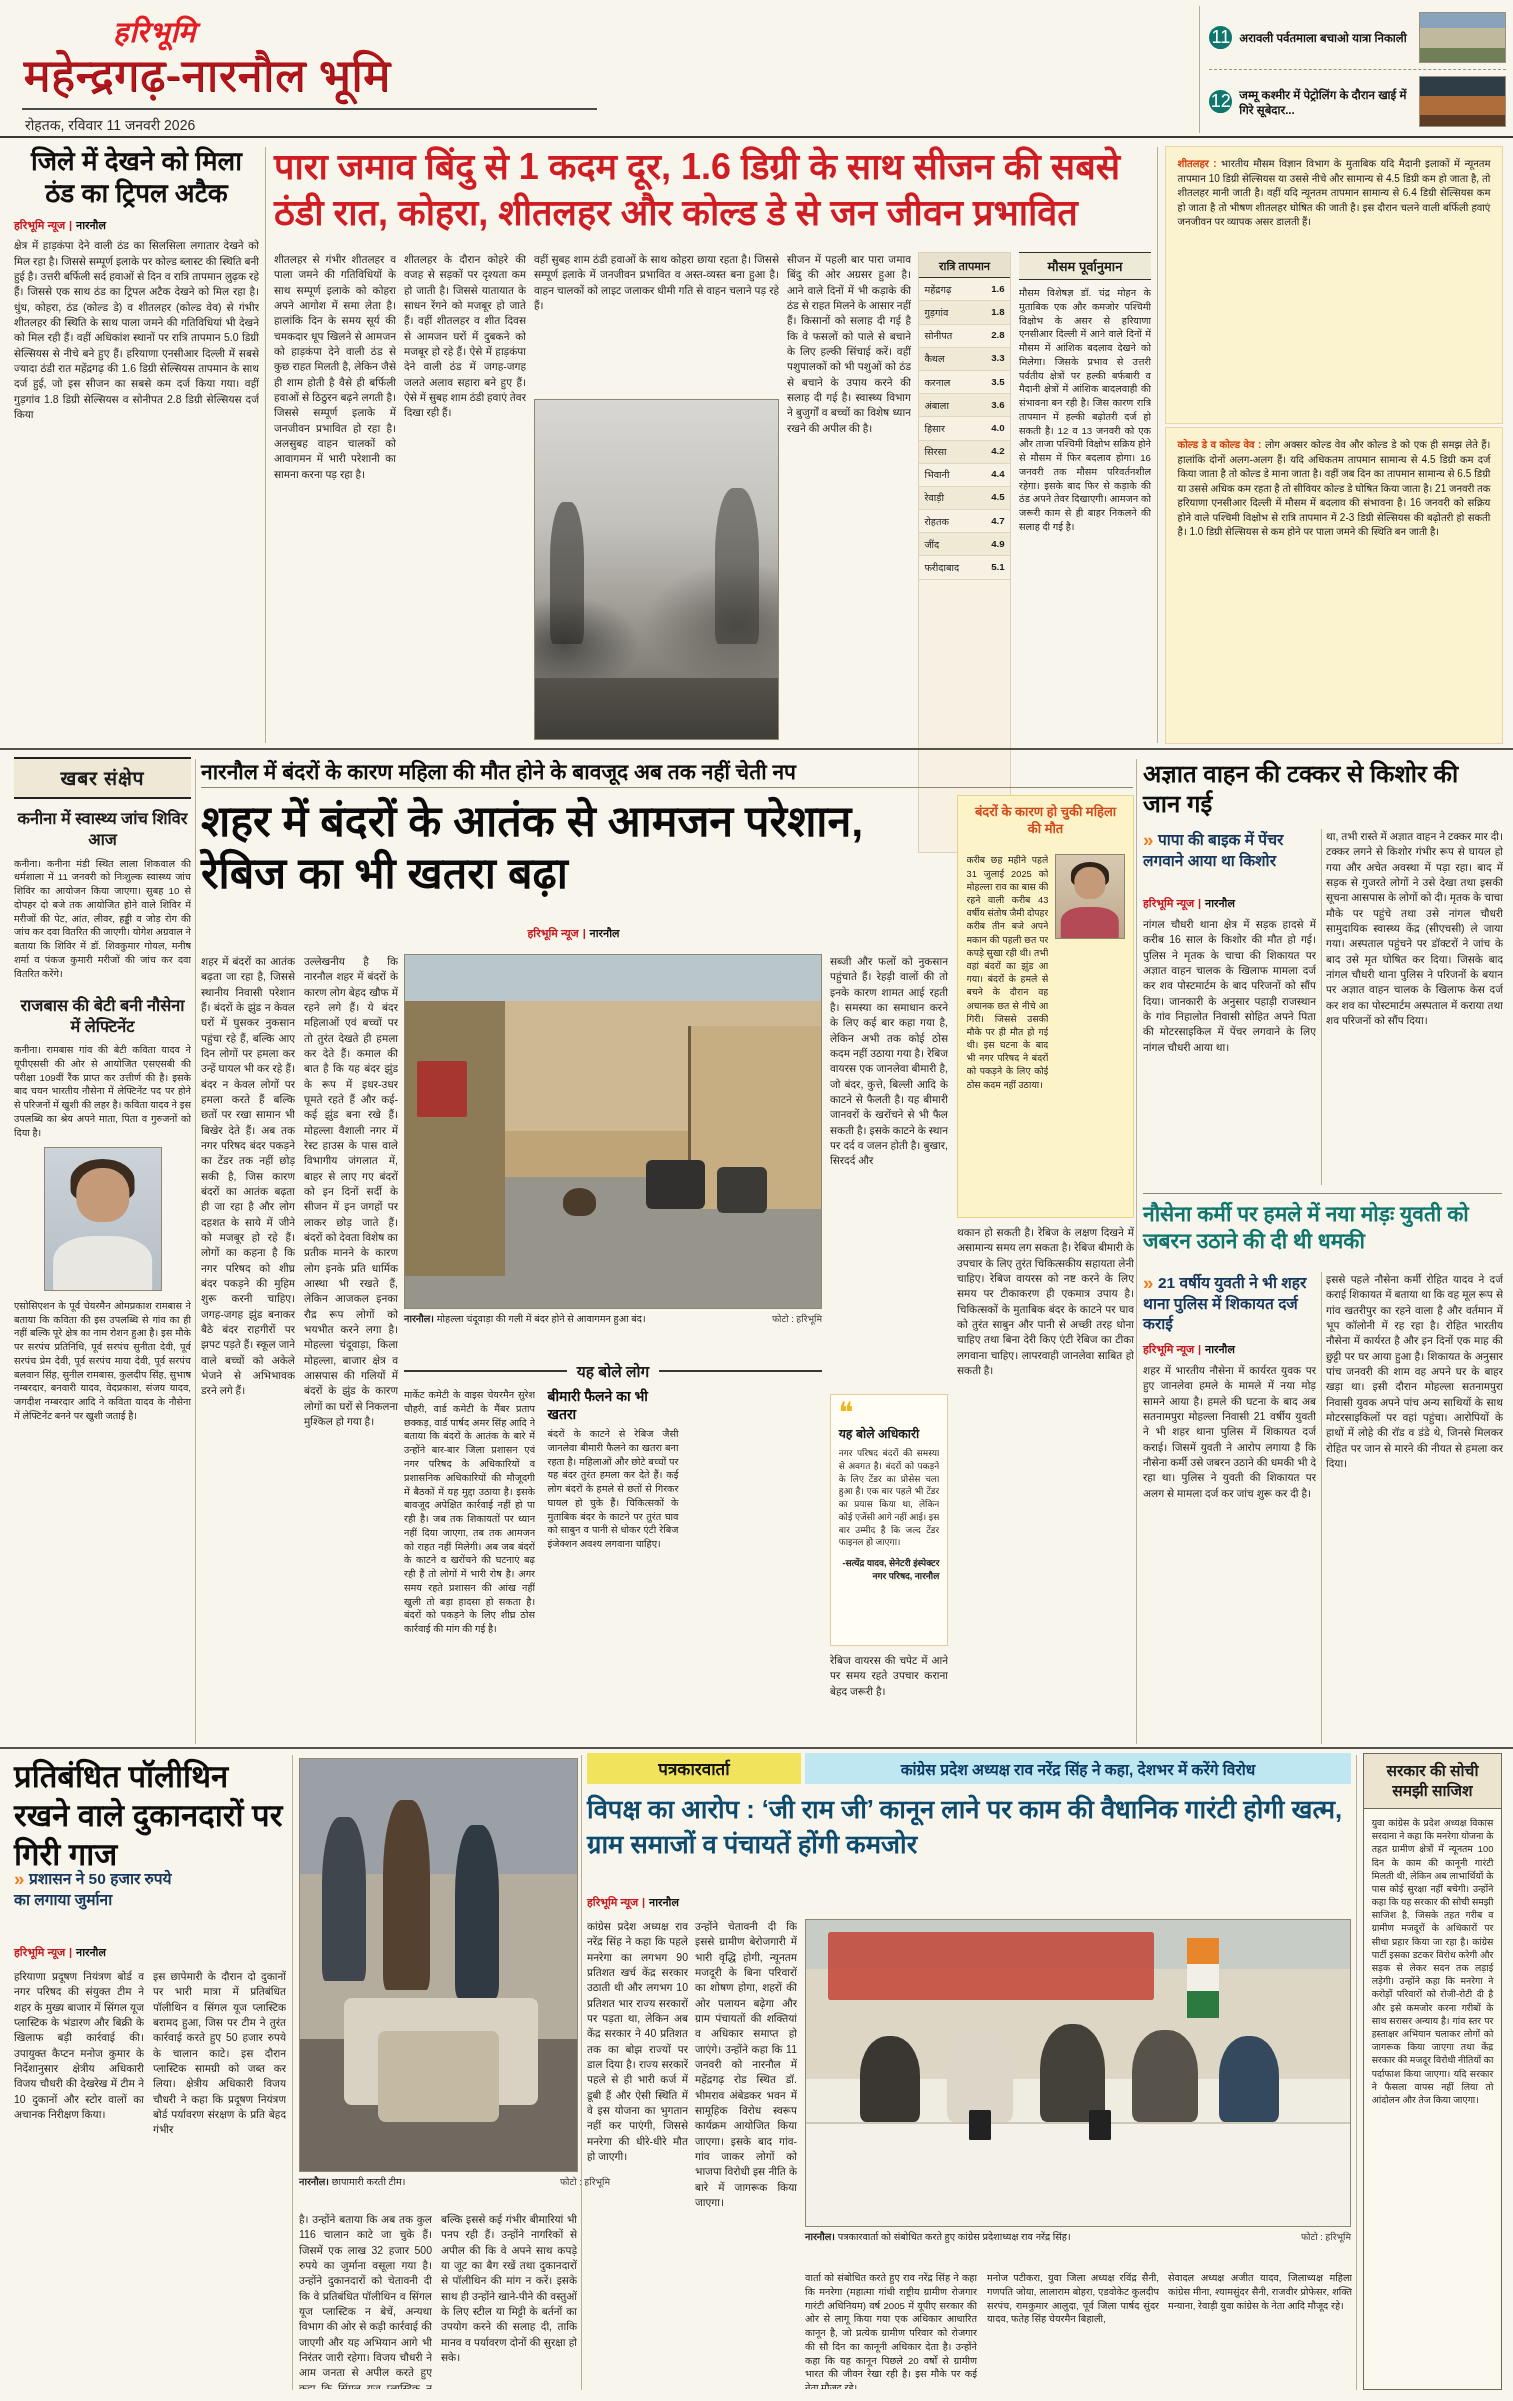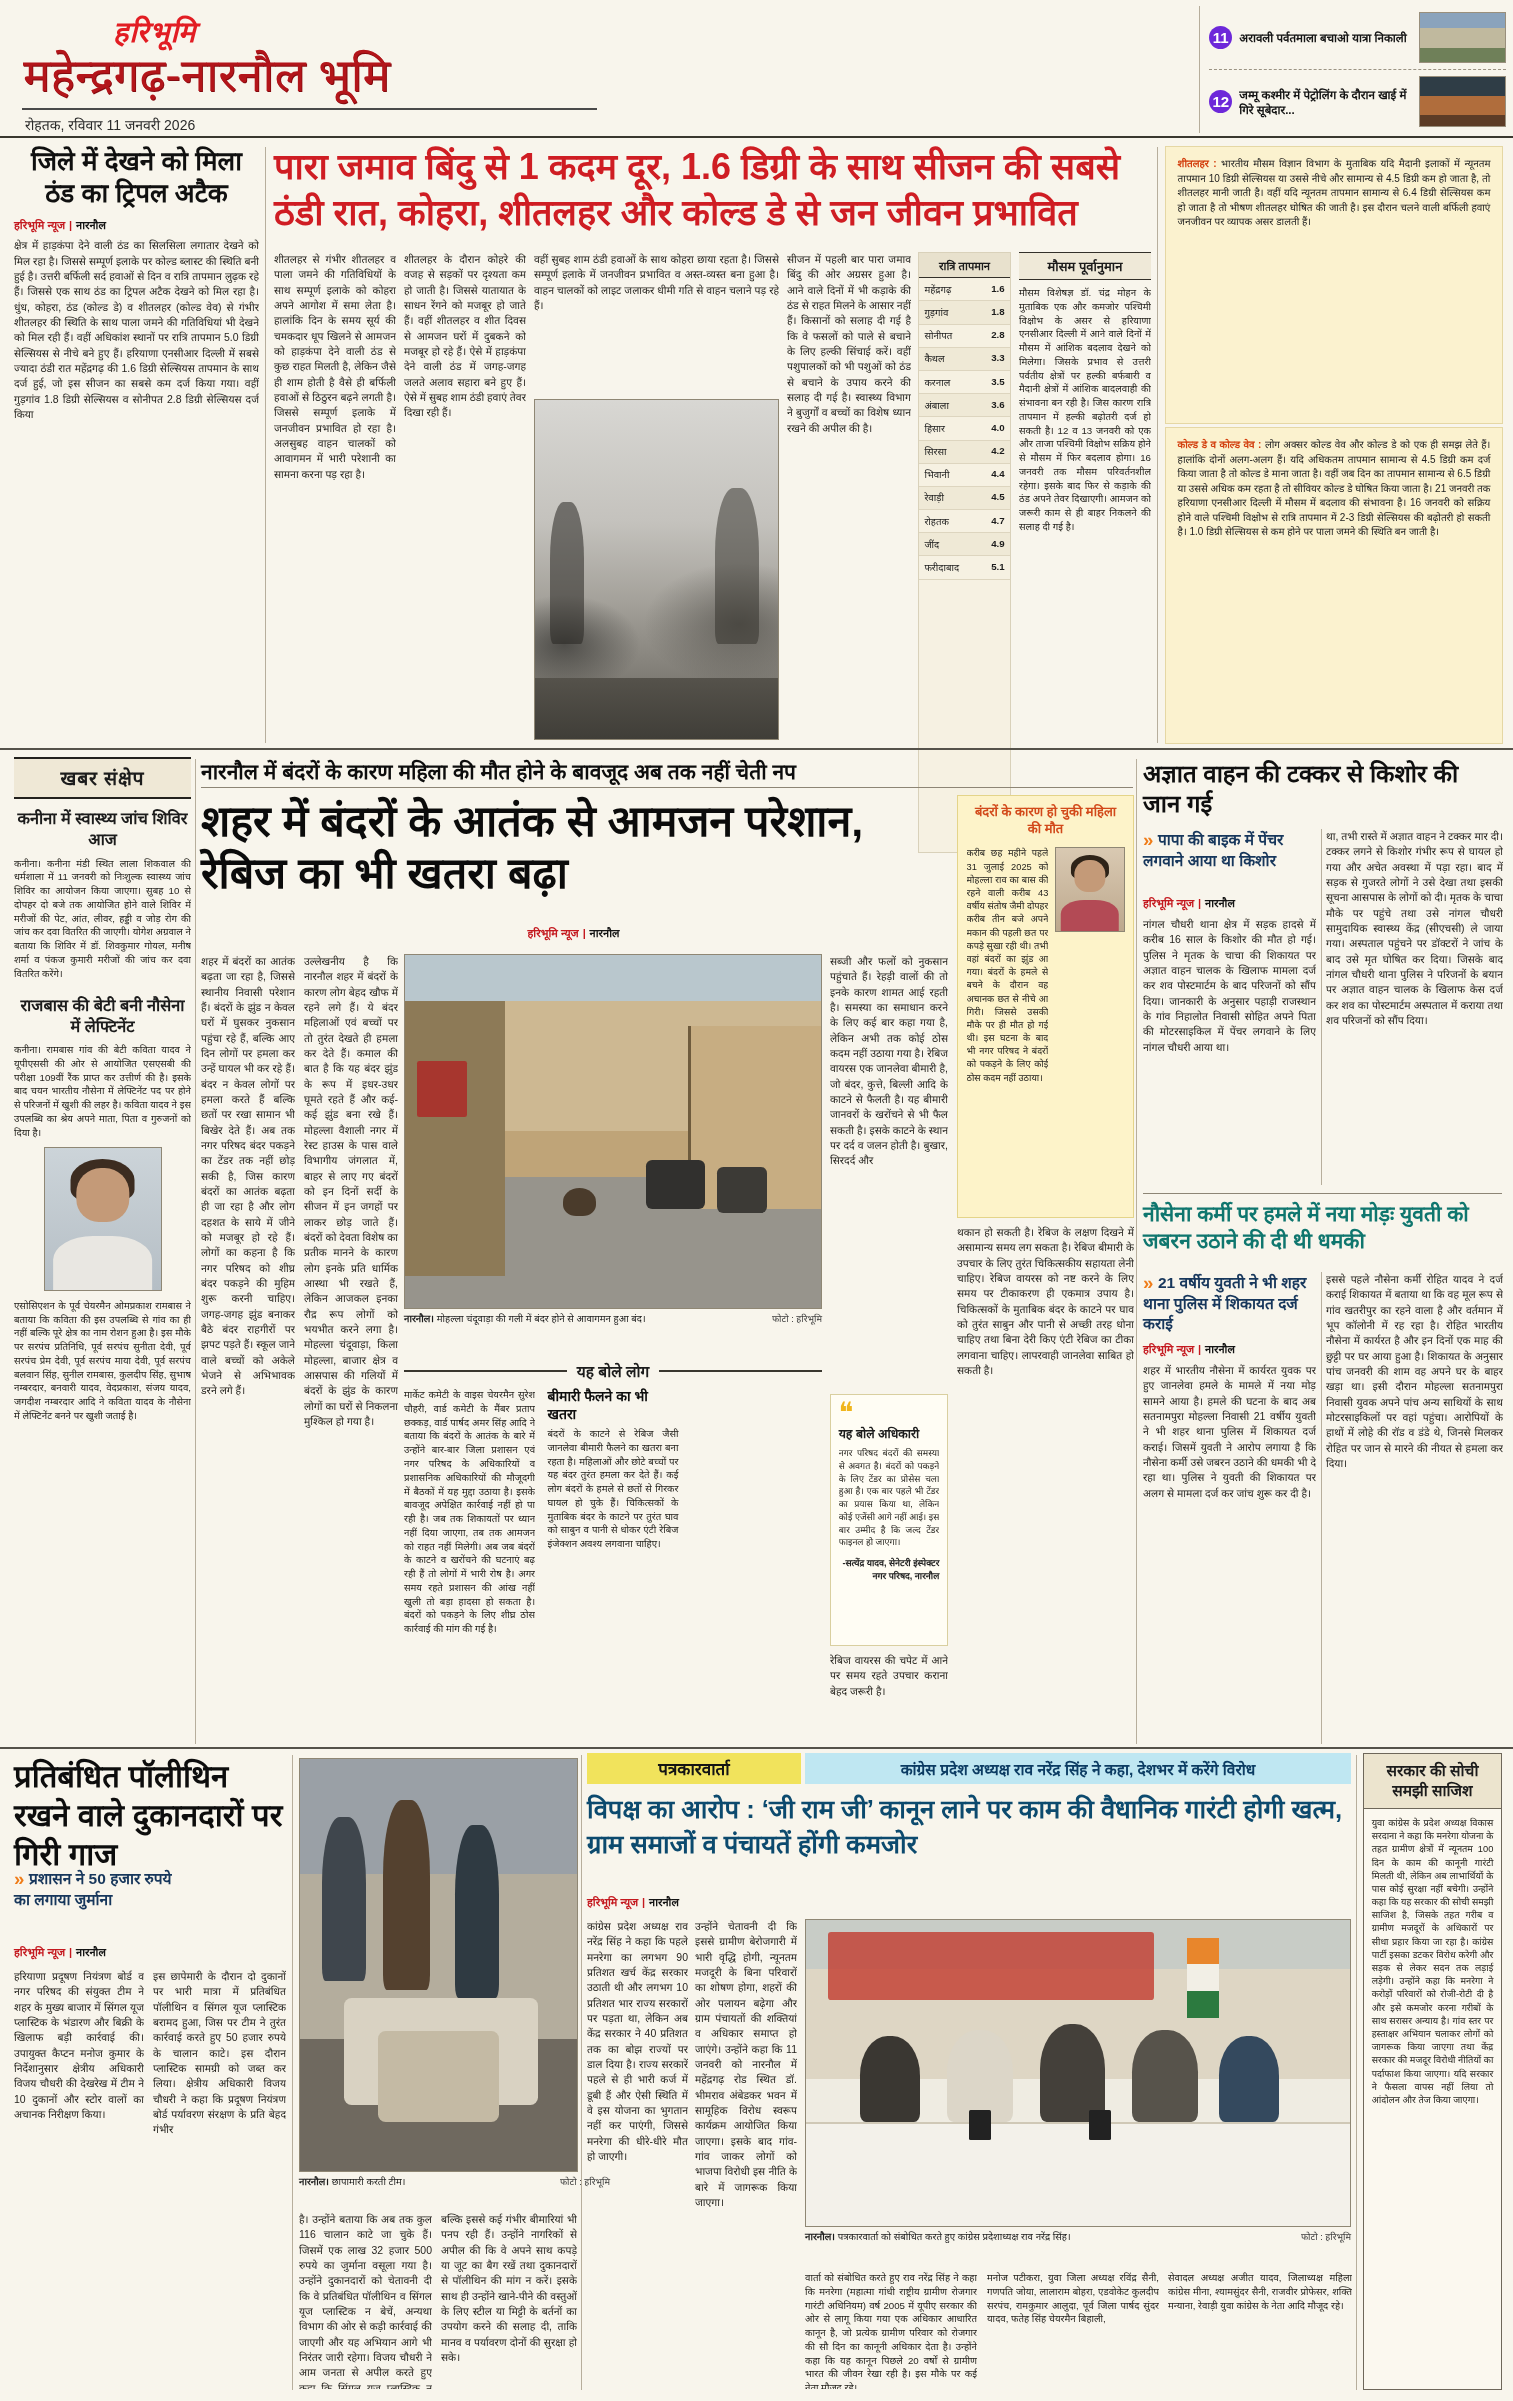--- a/index.html
+++ b/index.html
@@ -14,21 +14,21 @@
 .vl{position:absolute;width:0.8px;background:#b7ae9c}
 .hl{position:absolute;background:#8d8575;height:0.8px}
 
 .brand{position:absolute;left:113px;top:11px;font-size:29px;font-weight:bold;font-style:italic;color:#e21d23;letter-spacing:0.8px}
 .mast-title{position:absolute;left:23px;top:42px;width:577px;font-size:46px;font-weight:400;color:#b3151a;white-space:nowrap;text-shadow:0.8px 0.8px 0 #84090e}
 .title-rule{position:absolute;left:22px;top:108px;width:575px;height:1.5px;background:#4a4a4a}
 .dateline{position:absolute;left:25px;top:115px;font-size:14px;color:#2b2b2b}
 .mast-briefs{position:absolute;left:1199px;top:6.2px;width:307px;height:127px;border-left:0.8px solid #b6ad9b;padding-left:9.3px;display:flex;flex-direction:column}
 .mast-brief{display:flex;align-items:center;gap:7px;flex:1}
 .mast-brief+.mast-brief{border-top:0.8px dashed #9b9383}
-.numcirc{width:23px;height:23px;border-radius:50%;background:#6d28d9;color:#fff;font-weight:bold;display:flex;align-items:center;justify-content:center;font-size:15px;flex:0 0 auto}
+.numcirc{width:23px;height:23px;border-radius:50%;background:#0f766e;color:#fff;font-weight:normal;display:flex;align-items:center;justify-content:center;font-size:18px;flex:0 0 auto}
 .mbtext{flex:1;font-size:11.6px;font-weight:bold;line-height:1.3;color:#141414}
 .thumb{width:87px;height:51px;flex:0 0 auto;border:0.8px solid #998f7c}
 .th1{background:linear-gradient(180deg,#8aa3bc 0 30%,#c0b99e 30% 72%,#6f8059 72% 100%)}
 .th2{background:linear-gradient(180deg,#2f3d46 0 38%,#b06d3c 38% 78%,#5d3c26 78% 100%)}
 
 .hl-side{font-size:26px;line-height:1.22;font-weight:800;color:#101010;text-align:center}
 .hl-red{font-size:36px;line-height:1.28;font-weight:800;color:#cf1d23}
 .hl-strap{font-size:21px;line-height:1.2;font-weight:800;color:#0d0d0d}
 .hl-monkey{font-size:43px;line-height:1.22;font-weight:800;color:#0b0b0b}
 .hl-acc{font-size:24px;line-height:1.25;font-weight:800;color:#0f0f0f}
@@ -44,21 +44,21 @@
 .t-row:nth-child(odd){background:#efe9d6}
 .t-val{font-weight:bold}
 .f-title{font-weight:800;text-align:center;font-size:13px;border-top:1.5px solid #33302a;border-bottom:1.5px solid #33302a;padding:3.9px 0;margin-bottom:6.2px;background:#efe9d8}
 .alert{background:#fbf2cf;border:0.8px solid #e5d7a4;padding:10px 11.6px;font-size:10px;line-height:1.45;text-align:justify;overflow:hidden}
 .alert .lead{color:#d3400f;font-weight:800}
 
 .sec-head{font-size:19.4px;font-weight:800;text-align:center;padding:5.4px 0;border-top:2.3px solid #23211d;border-bottom:2.3px solid #23211d;background:#efe8d6;letter-spacing:0.8px}
 .brief-h{font-size:16.3px;font-weight:800;line-height:1.3;text-align:center;margin:9.3px 0 6.2px}
 
 .ybox{background:#fdf3c9;border:0.8px solid #e4d489;padding:7.7px 8.5px;overflow:hidden}
-.ybox .yb-title{color:#d2491a;font-weight:800;font-size:13px;line-height:1.3;text-align:center;margin-bottom:10px}
+.ybox .yb-title{color:#d2491a;font-weight:800;font-size:13px;line-height:1.3;text-align:center;margin-bottom:17px}
 .qbox{border:0.8px solid #d9cf9f;background:#fffdf4;padding:7.7px;overflow:hidden}
 .qmark{font-size:28px;color:#f0b51c;line-height:.7;display:block}
 .qtitle{font-weight:800;font-size:12.4px;margin:2.3px 0 5.4px}
 .qattr{font-weight:bold;margin-top:7px;font-size:9px;text-align:right}
 .phead{display:flex;align-items:center;gap:9.3px;font-weight:800;font-size:15.5px;margin-bottom:6.2px}
 .pline{flex:1;height:1.5px;background:#3a372f}
 .cols3{column-count:3;column-gap:12.4px}
 .inhead{font-size:14px;font-weight:800;line-height:1.25;margin:6.2px 0 3.9px;color:#0e0e0e}
 .ptag{background:#f1e35c;color:#141414;font-weight:800;font-size:17px;display:flex;align-items:center;justify-content:center}
 .cban{background:#bfe7f2;color:#0c3c63;font-weight:800;font-size:15.5px;display:flex;align-items:center;justify-content:center}

